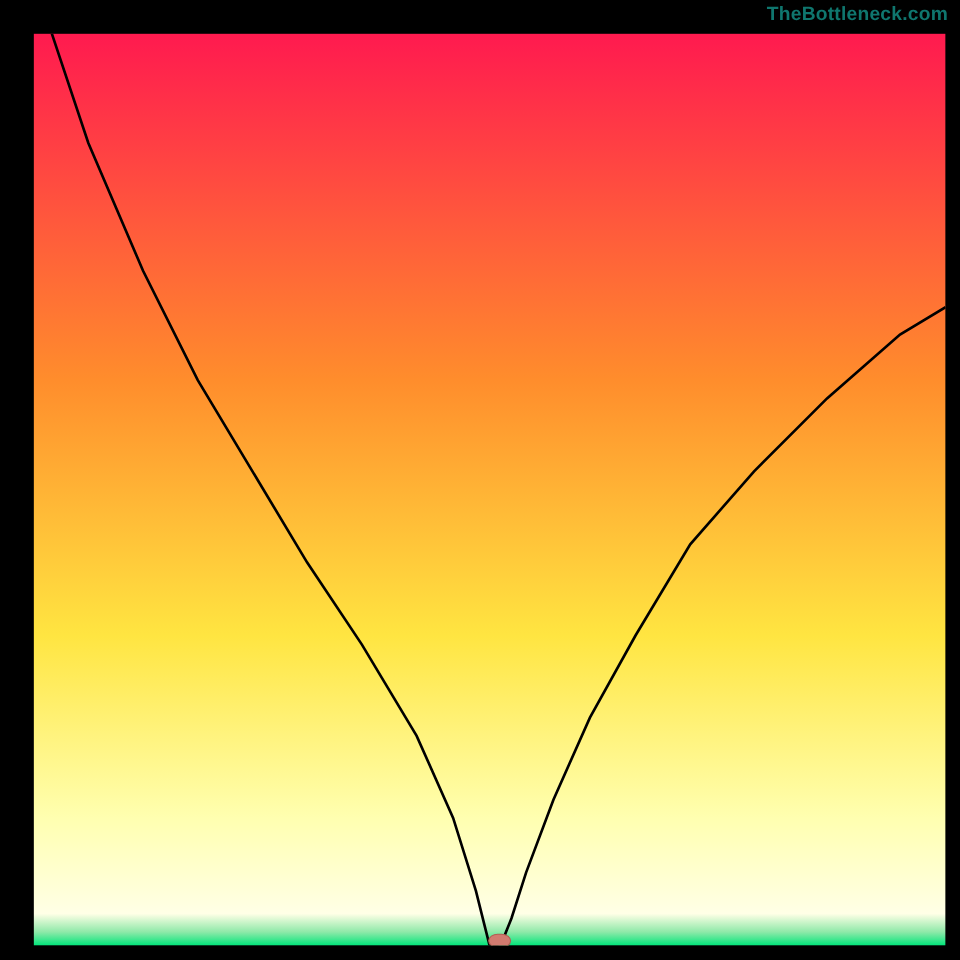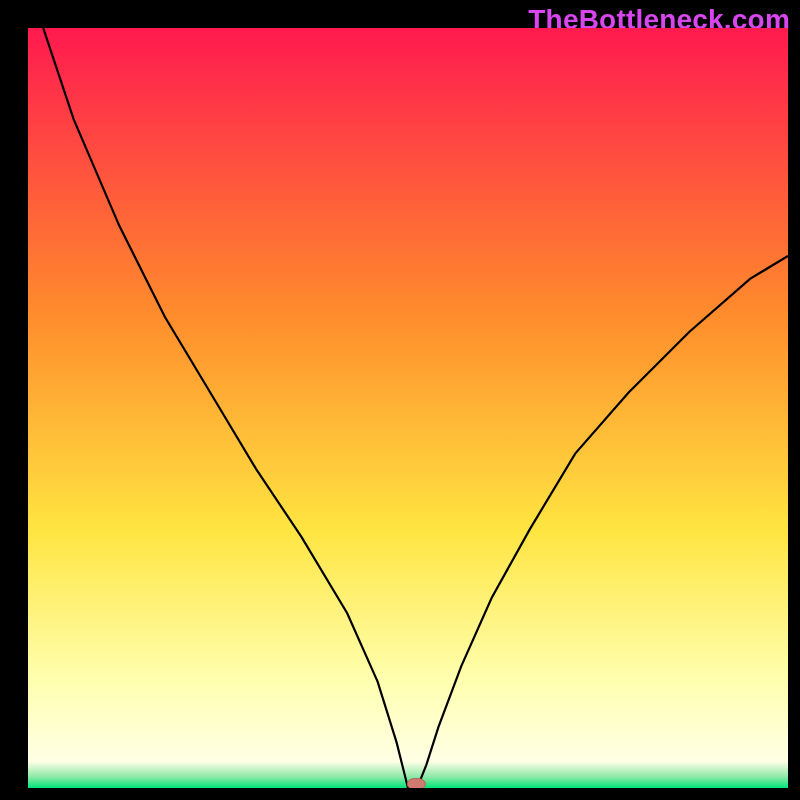--- a/index.html
+++ b/index.html
@@ -16,23 +16,23 @@
     top: 0;
     width: 800px;
     height: 800px;
     background: #000;
   }
   .watermark {
     position: absolute;
     top: 4px;
     right: 10px;
     font-family: Arial, Helvetica, sans-serif;
-    font-size: 28px;
+    font-size: 16px;
     font-weight: 600;
-    color: #d946ef;
+    color: #0f766e;
     letter-spacing: 0.2px;
   }
   svg.plot {
     position: absolute;
     left: 28px;
     top: 28px;
     width: 760px;
     height: 760px;
     display: block;
   }

